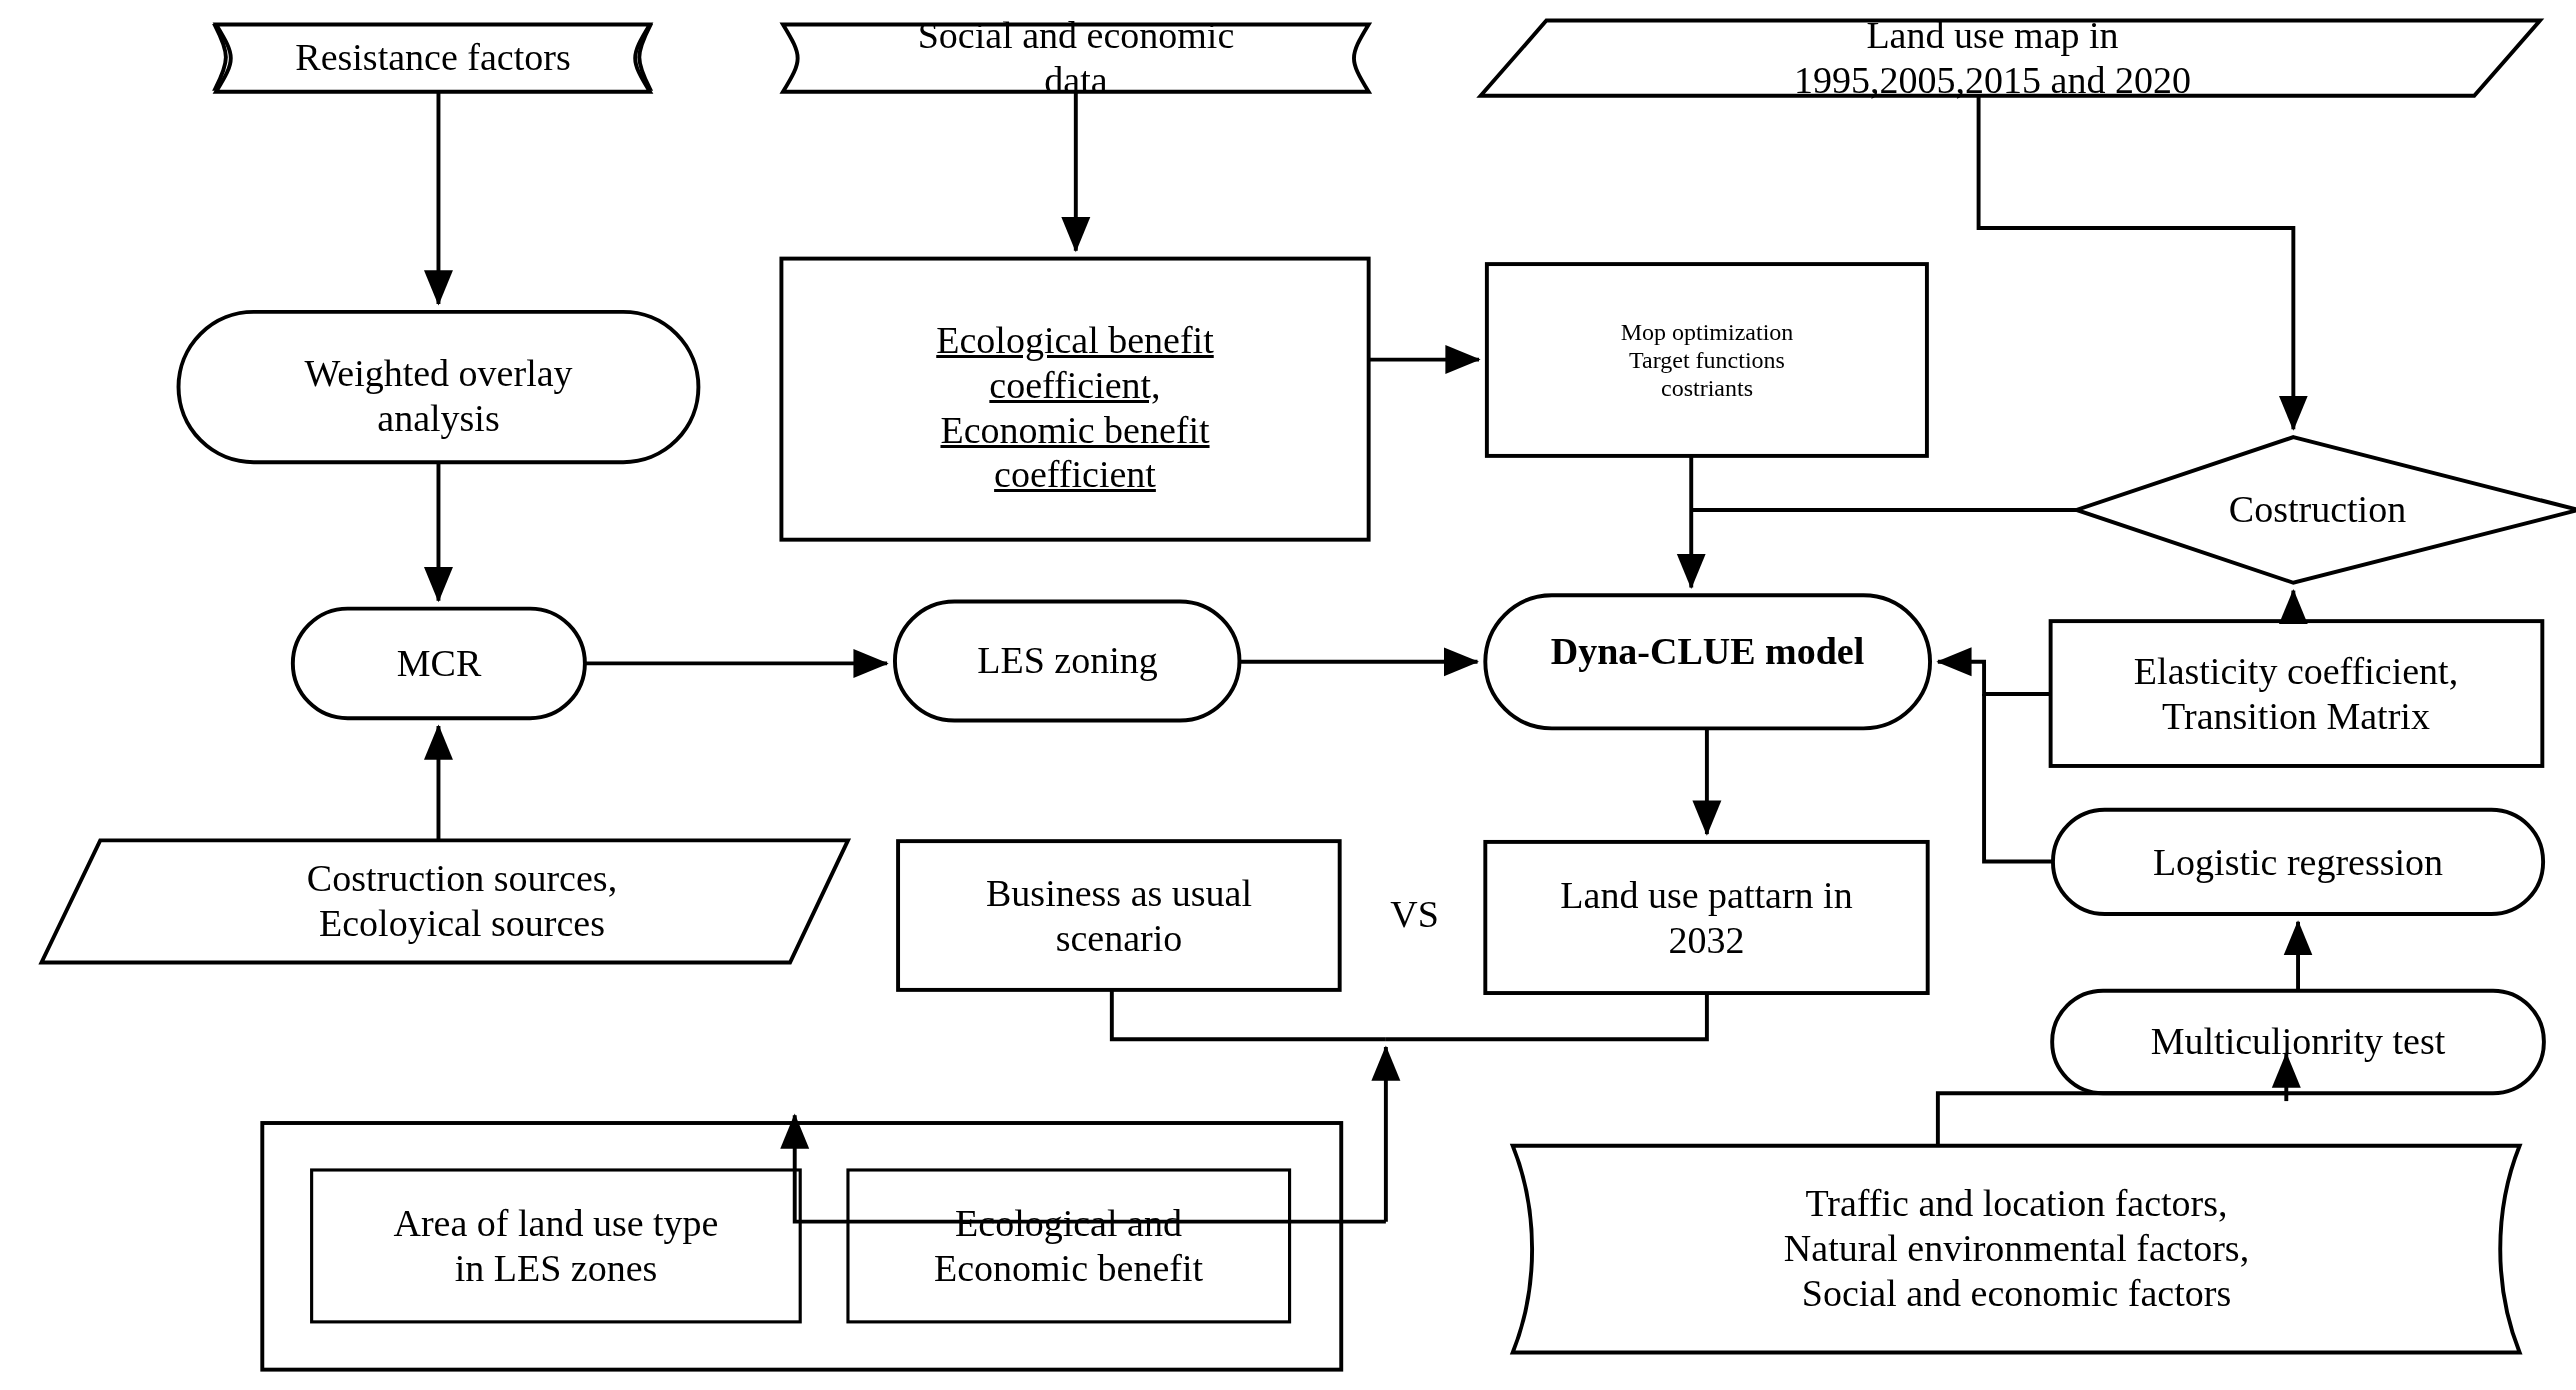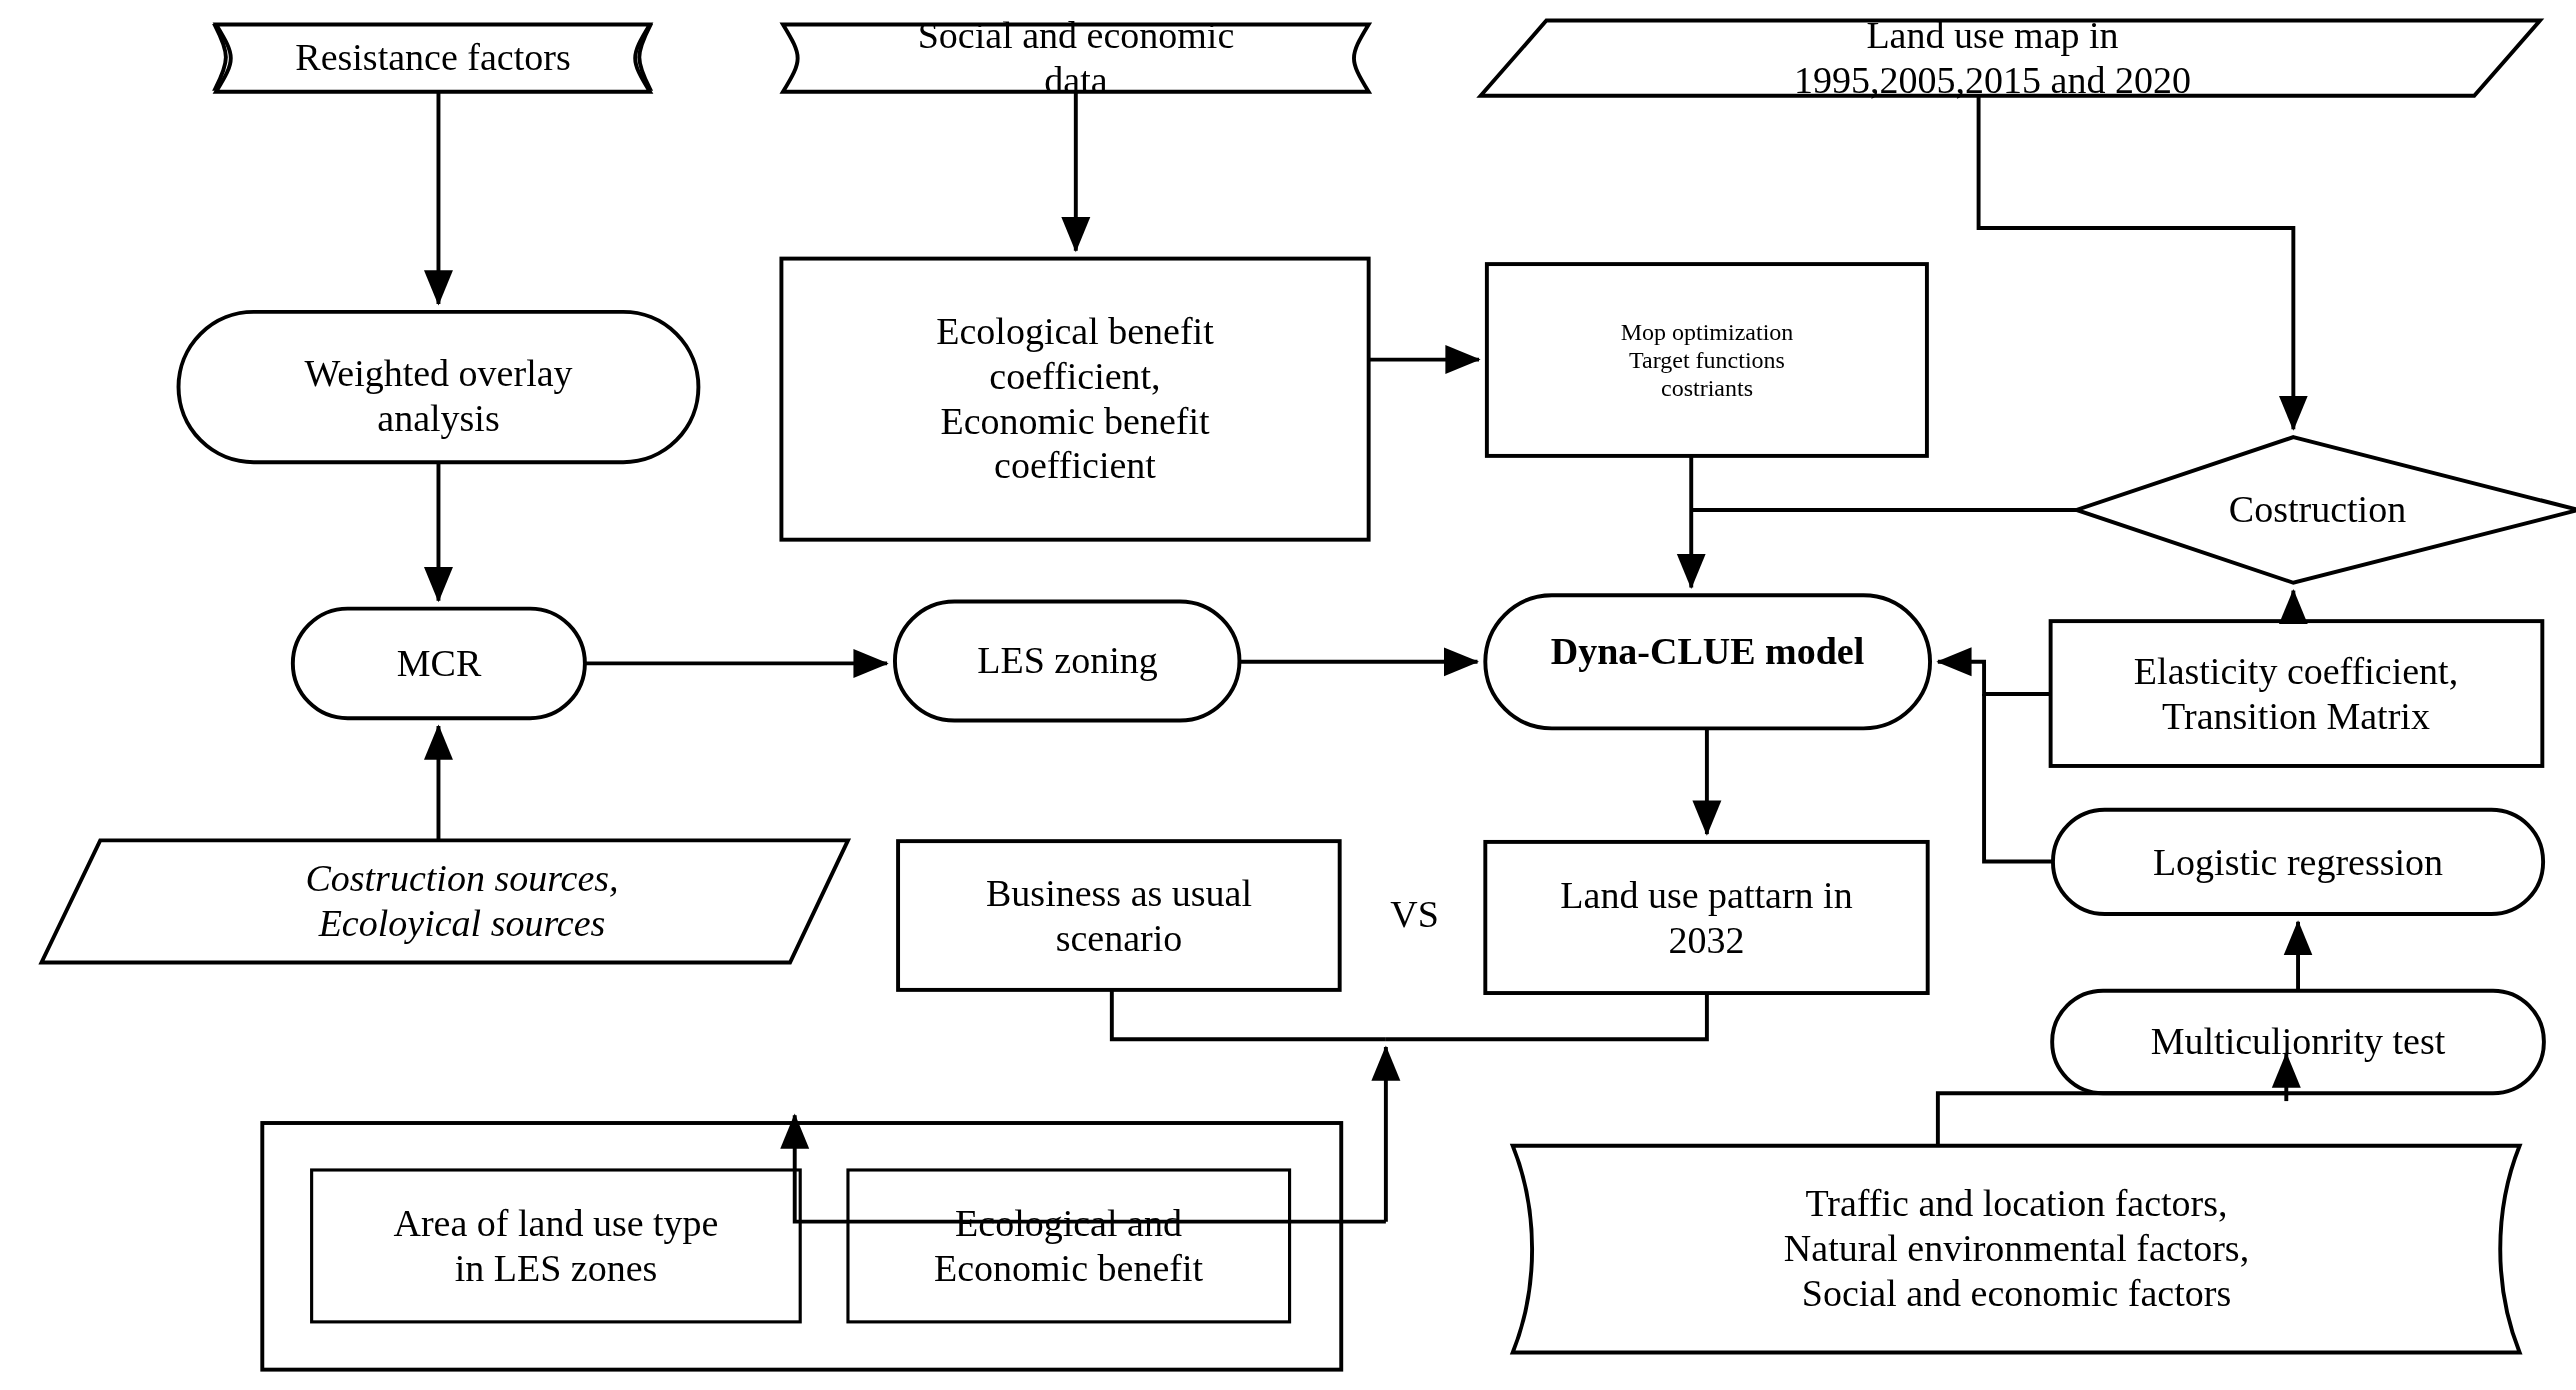--- a/index.html
+++ b/index.html
@@ -123,21 +123,21 @@
 <div class="lbl fs48" style="left:1511px;top:17px;width:963px;height:81px;white-space:pre-line;">
   <span style="white-space:pre-line;">Land use map in
 1995,2005,2015 and 2020</span>
 </div>
 
 <div class="lbl fs48" style="left:185px;top:312px;width:507px;height:150px;white-space:pre-line;">
   <span style="white-space:pre-line;margin-top:17px;">Weighted overlay
 analysis</span>
 </div>
 
-<div class="lbl fs48" style="left:786px;top:258px;width:578px;height:281px;white-space:pre-line;">
+<div class="lbl fs48" style="left:786px;top:267px;width:578px;height:281px;white-space:pre-line;text-decoration:underline;">
   <span style="white-space:pre-line;">Ecological benefit
 coefficient,
 Economic benefit
 coefficient</span>
 </div>
 
 <div class="lbl fs46" style="left:1490px;top:264px;width:434px;height:192px;white-space:pre-line;">
   <span style="white-space:pre-line;">Mop optimization
 Target functions
 costriants</span>
@@ -161,21 +161,21 @@
 
 <div class="lbl fs48" style="left:2055px;top:621px;width:482px;height:145px;white-space:pre-line;">
   <span style="white-space:pre-line;">Elasticity coefficient,
 Transition Matrix</span>
 </div>
 
 <div class="lbl fs48" style="left:2053px;top:810px;width:490px;height:104px;">
   <span>Logistic regression</span>
 </div>
 
-<div class="lbl fs48" style="left:141px;top:840px;width:642px;height:122px;white-space:pre-line;font-style:italic;">
+<div class="lbl fs48" style="left:141px;top:840px;width:642px;height:122px;white-space:pre-line;">
   <span style="white-space:pre-line;">Costruction sources,
 Ecoloyical sources</span>
 </div>
 
 <div class="lbl fs48" style="left:902px;top:841px;width:434px;height:149px;white-space:pre-line;">
   <span style="white-space:pre-line;">Business as usual
 scenario</span>
 </div>
 
 <div class="lbl fs48" style="left:1348px;top:883px;width:133px;height:63px;">

